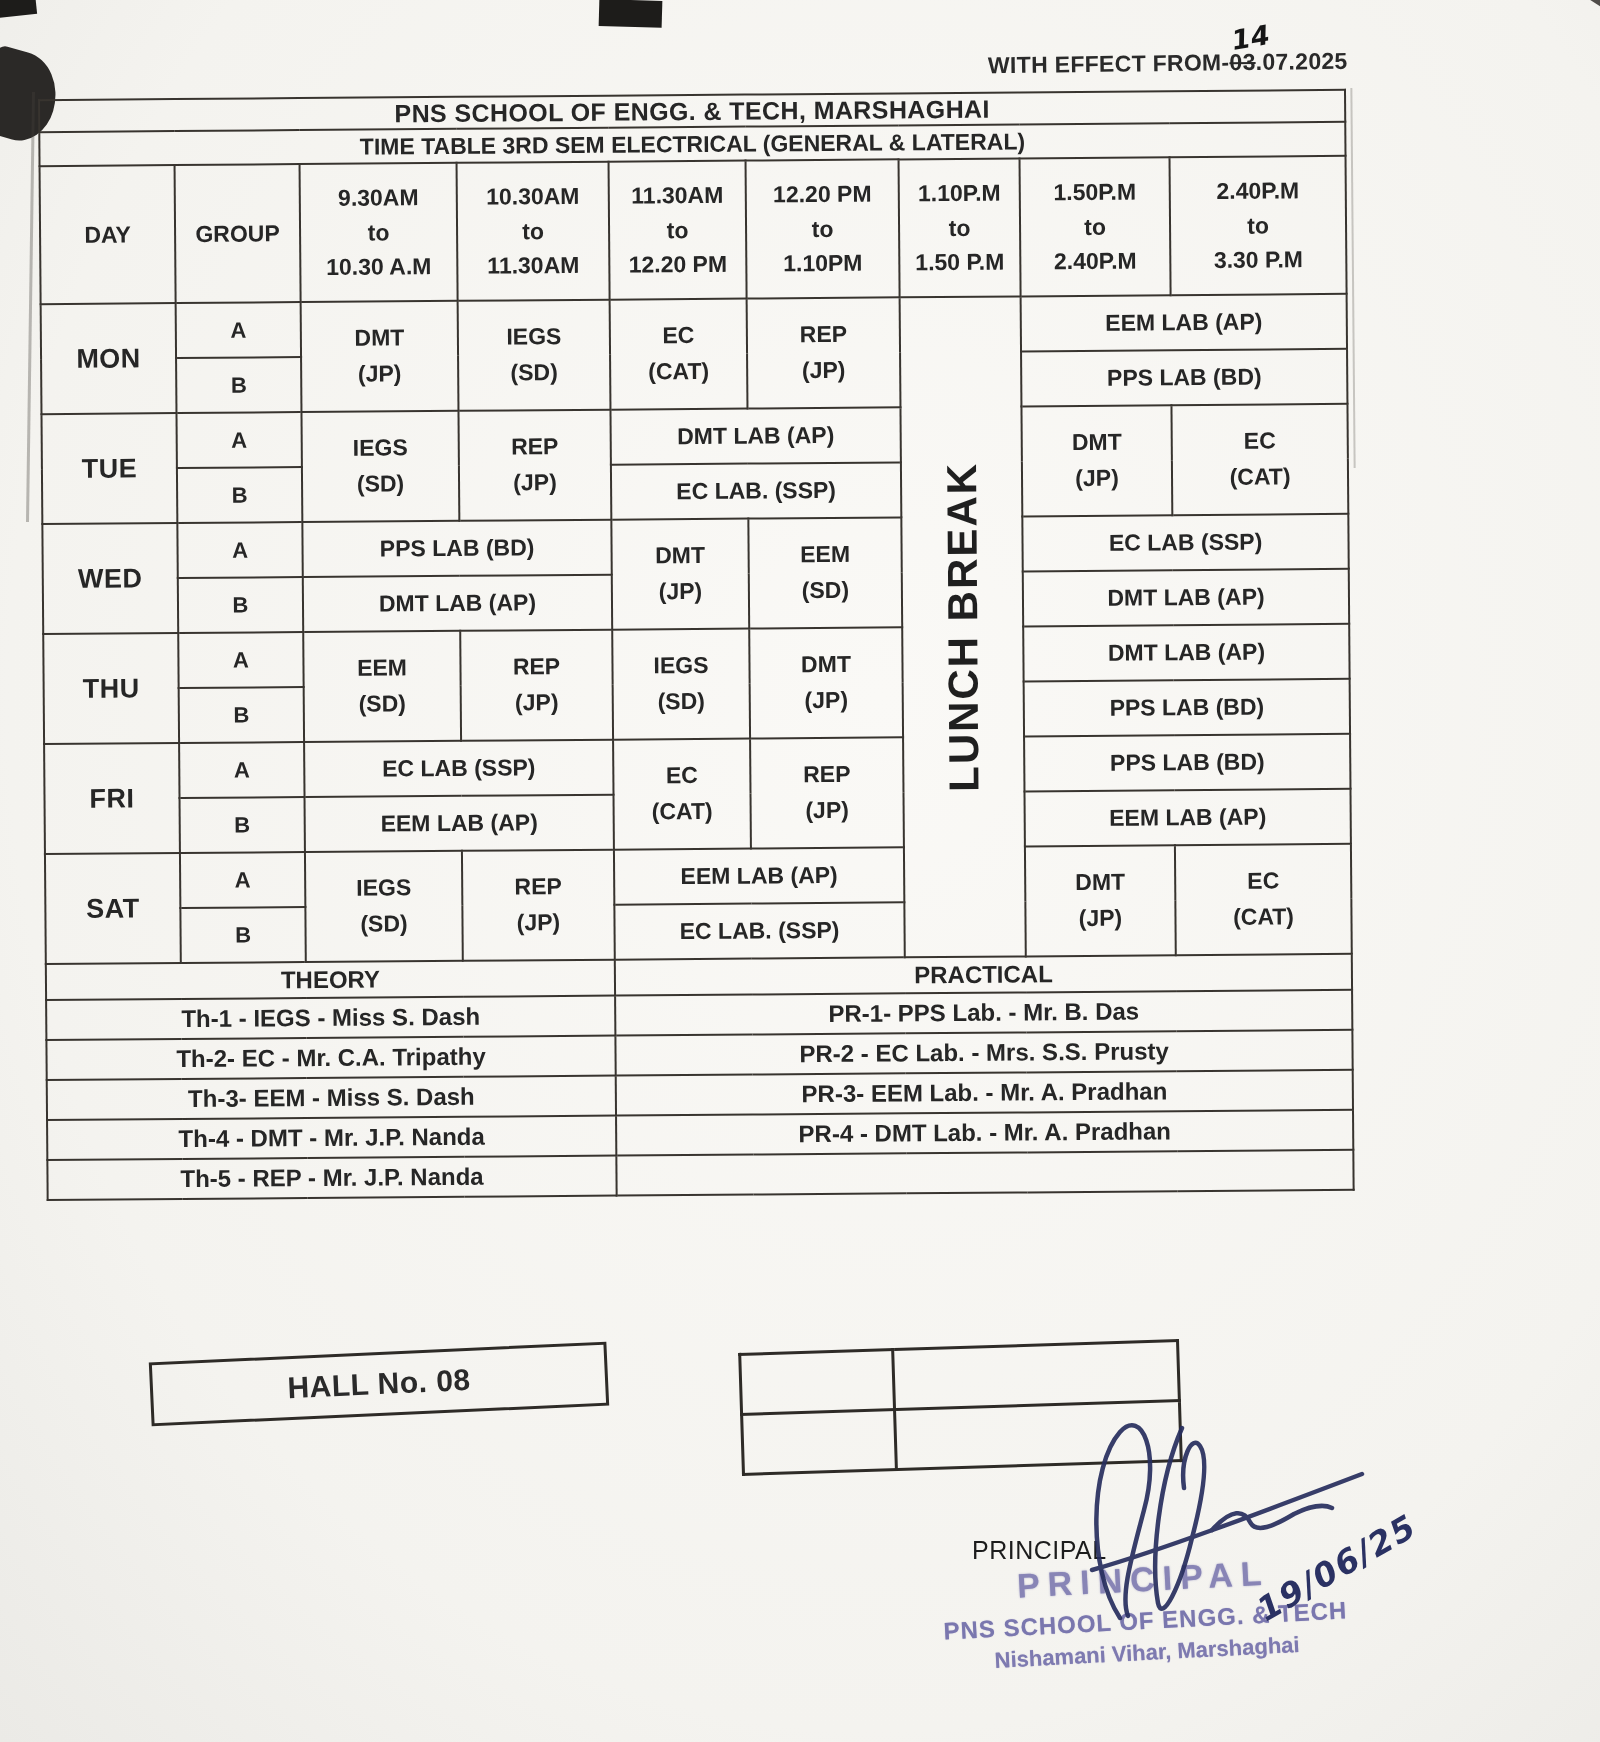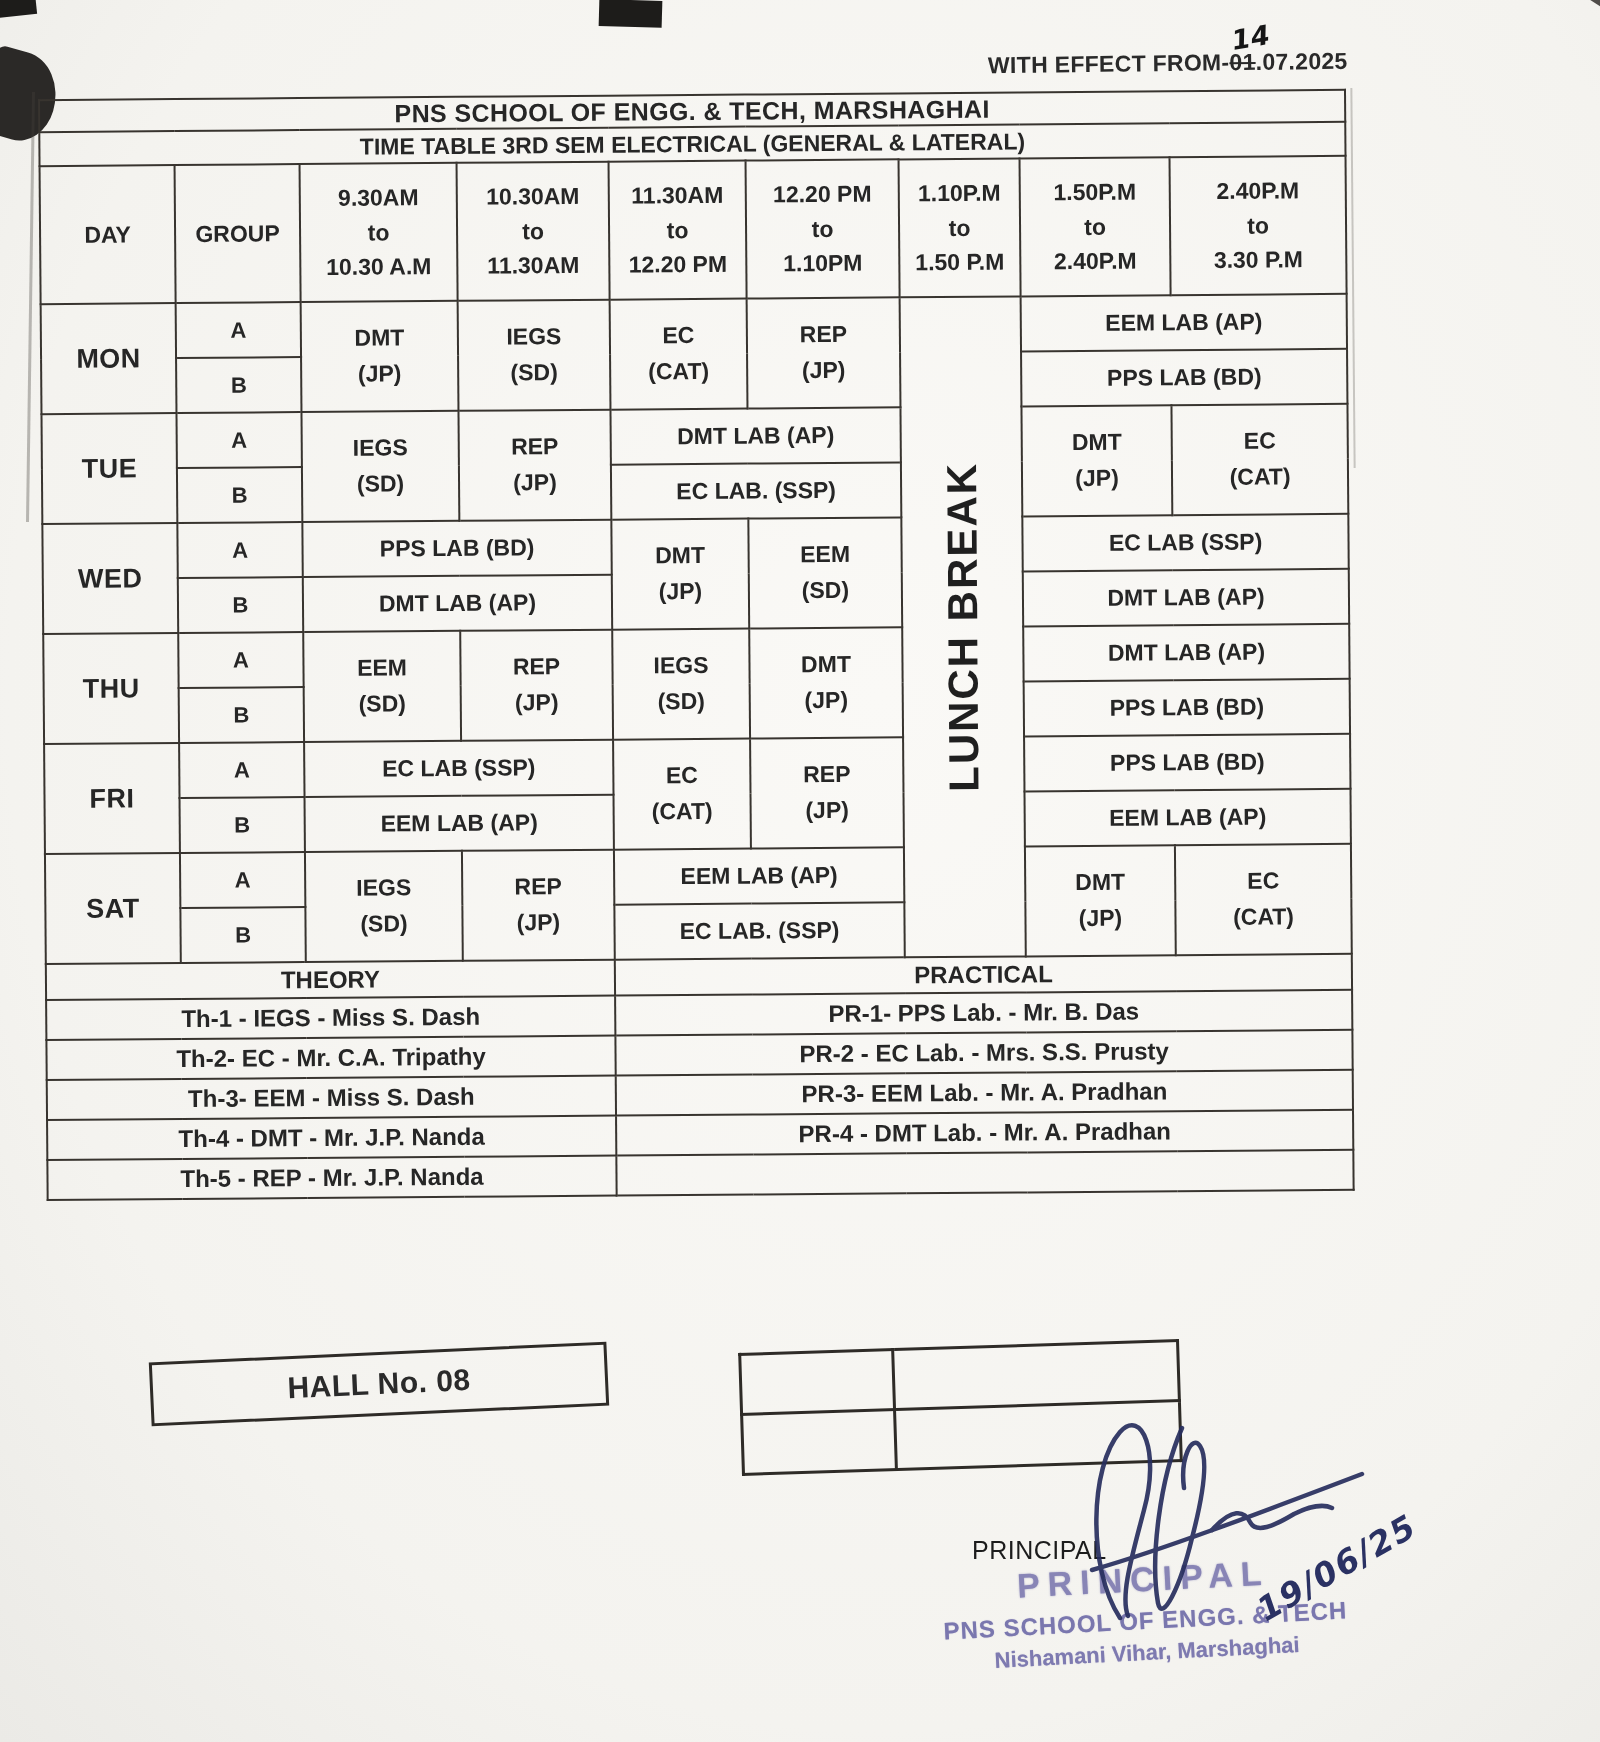--- a/index.html
+++ b/index.html
@@ -80,21 +80,21 @@
 
 <div class="sheet"></div>
 
 <div class="art art-topbar"></div>
 <div class="art art-tl-corner"></div>
 <div class="art art-tl-blob"></div>
 <div class="art art-tr"></div>
 <div class="art-edge-left art"></div>
 <div class="art-edge-right art"></div>
 
-<div class="note"><span>WITH EFFECT FROM-</span><span class="old"><span>01</span><span class="hw14">14</span></span><span>.07.2025</span></div>
+<div class="note"><span>WITH EFFECT FROM-</span><span class="old"><span>03</span><span class="hw14">14</span></span><span>.07.2025</span></div>
 
 <table class="main">
   <colgroup>
     <col style="width:135px">
       <col style="width:125px">
       <col style="width:157px">
     <col style="width:152px">
       <col style="width:137px">
       <col style="width:153px">
     <col style="width:121px">

